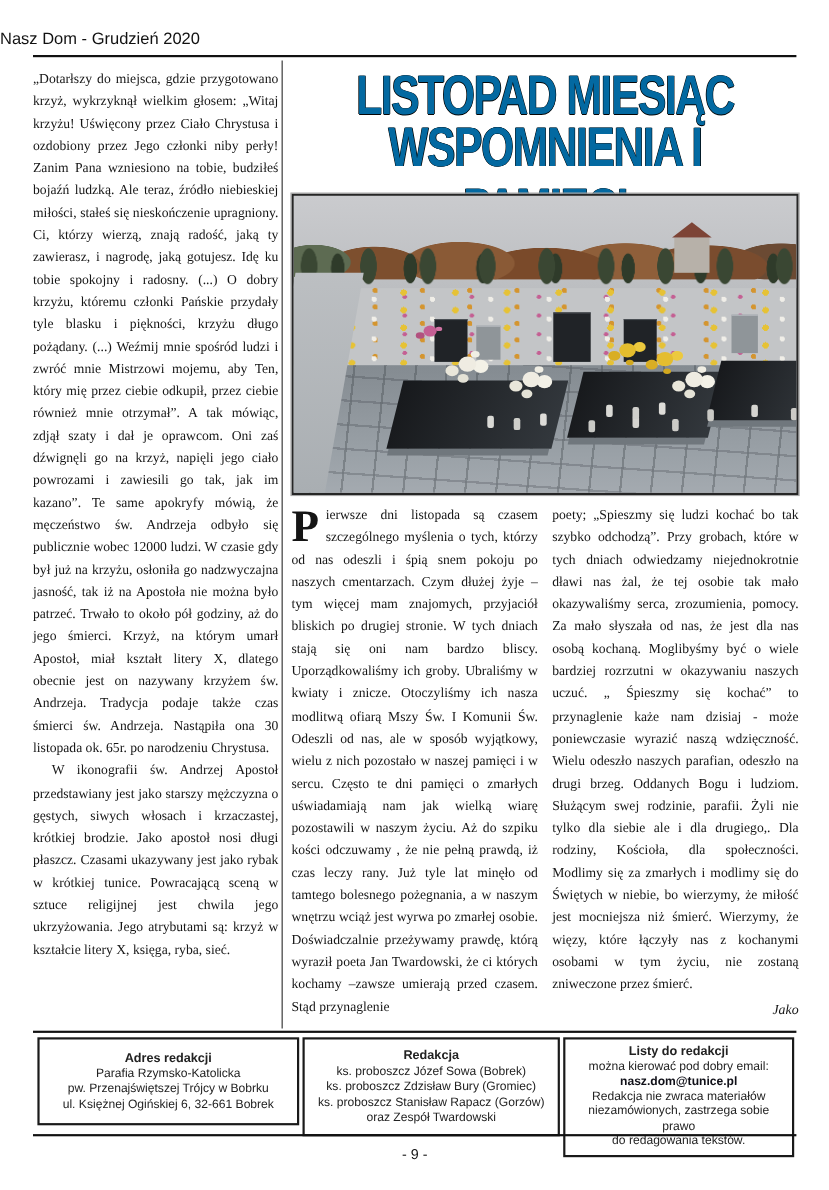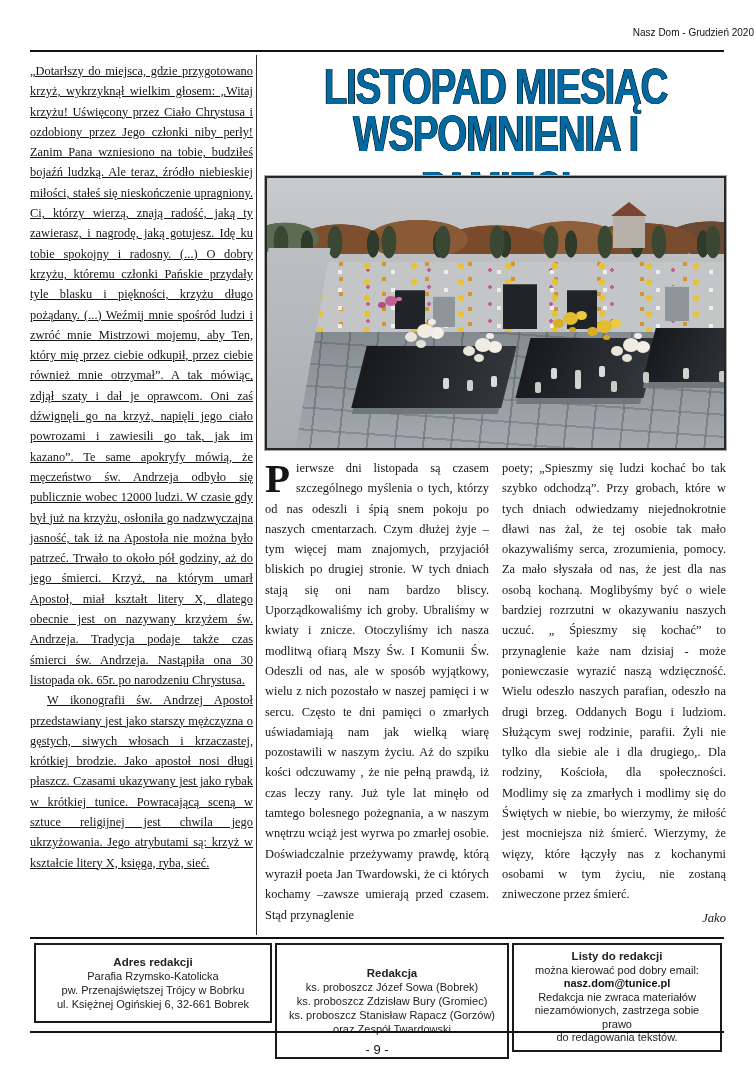--- a/index.html
+++ b/index.html
@@ -1,26 +1,26 @@
 <!DOCTYPE html>
 <html lang="pl"><head>
 <meta charset="utf-8">
 <style>
   html,body{margin:0;padding:0;background:#ffffff;}
   .page{position:relative;width:754px;height:1082px;background:#fff;overflow:hidden;
         font-family:"Liberation Serif","DejaVu Serif",serif;color:#151515;}
 
   
-  .header-title{position:absolute;top:27px;left:0;width:100%;text-align:right;
-        font-family:"Liberation Sans","DejaVu Sans",sans-serif;font-size:10px;color:#111;}
+  .header-title{position:absolute;top:27px;left:0;width:100%;text-align:left;
+        font-family:"Liberation Sans","DejaVu Sans",sans-serif;font-size:15px;color:#111;}
   .header-rule{position:absolute;top:50px;left:30px;width:694px;height:2px;background:#111;}
 
   
   .col-left{position:absolute;left:30px;top:61px;width:223px;text-align:justify;
-        font-size:12.4px;line-height:20.3px;text-decoration:underline;}
+        font-size:12.4px;line-height:20.3px;}
   .col-left p{margin:0;}
   .col-left p.p2{text-indent:17px;}
   .sig{text-align:right;font-style:italic;margin-top:3px;font-size:12.6px;}
 
   .divider{position:absolute;left:256px;top:55px;width:1px;height:880px;background:#2a2a2a;}
 
   
   .right{position:absolute;left:265px;top:58px;width:461px;}
   .headline{position:absolute;top:4px;left:0;width:461px;text-align:center;
         font-family:"Liberation Sans","DejaVu Sans",sans-serif;font-weight:bold;color:#0369a1;}
@@ -90,21 +90,21 @@
   .dropcap{float:left;font-size:41px;line-height:34px;padding:3px 6px 0 0;font-weight:bold;}
 
   
   .footer-rule-top{position:absolute;top:937px;left:30px;width:694px;height:2px;background:#111;}
   .footer-rule-bottom{position:absolute;top:1031px;left:30px;width:694px;height:2px;background:#111;}
   .footer-boxes{position:absolute;top:943px;left:34px;width:688px;display:flex;gap:3px;align-items:flex-start;}
   .fbox{border:2px solid #1a1a1a;background:#fff;text-align:center;box-sizing:border-box;
       font-family:"Liberation Sans","DejaVu Sans",sans-serif;font-size:11px;line-height:14px;color:#222;}
   .fbox .ft{font-weight:bold;font-size:11.5px;}
   .fbox1{flex:0 0 238px;padding:10px 4px;}
-  .fbox2{flex:0 0 234px;padding:21px 3px;}
+  .fbox2{flex:0 0 234px;padding:8px 3px;}
   .fbox3{flex:1;padding:5px 20px;line-height:13.5px;}
   .femail{font-weight:bold;color:#101018;}
 
   .pagenum{position:absolute;top:1042px;left:0;width:100%;text-align:center;
       font-family:"Liberation Sans","DejaVu Sans",sans-serif;font-size:13px;color:#111;}
 </style>
 </head>
 <body>
 
 <div class="page">

